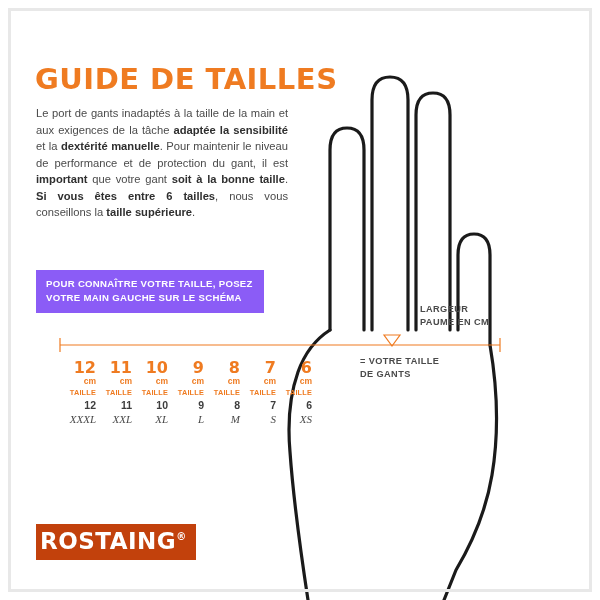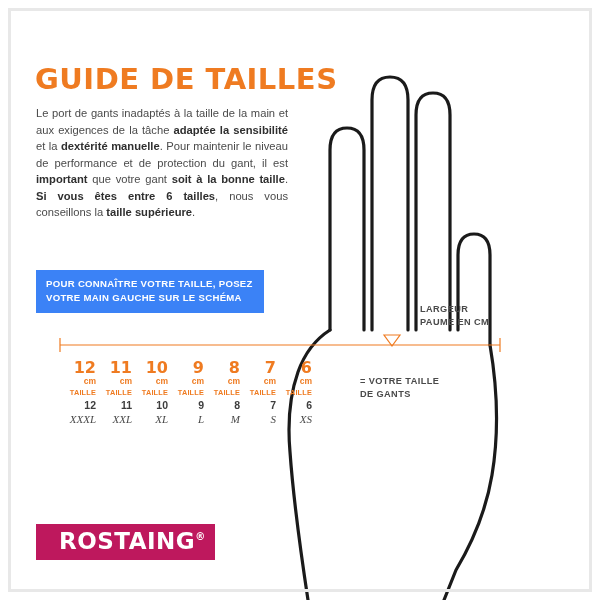--- a/index.html
+++ b/index.html
@@ -57,21 +57,21 @@
     font-weight:bold;
     line-height:18px;
     color:#ef7b21;
   }
 
   
   .callout{
     position:absolute;
     left:36px;top:270px;
     width:228px;
-    background:#3b82f6;
+    background:#8b5cf6;
     color:#ffffff;
     font-size:9.6px;
     font-weight:bold;
     line-height:14px;
     letter-spacing:0.3px;
     padding:7px 10px 8px 10px;
     box-sizing:border-box;
   }
 
   
@@ -132,34 +132,33 @@
     padding-left:48px;
   }
   .annot-taille{
     position:absolute;
     left:360px;top:355px;
     font-size:9.2px;
     font-weight:bold;
     line-height:12.5px;
     color:#4a4a4a;
     letter-spacing:0.4px;
-    margin-top:20px;
   }
 
   
   .logo{
     position:absolute;
     left:36px;top:524px;
-    background:#be185d;
+    background:#c2410c;
     color:#ffffff;
     font-family:"DejaVu Sans", sans-serif;
     font-weight:bold;
     font-size:23px;
     letter-spacing:0.5px;
-    padding:5px 9px 6px 23px;
+    padding:5px 9px 6px 4px;
     line-height:25px;
   }
   .logo .reg{
     font-size:10px;
     vertical-align:super;
     line-height:10px;
   }
 </style>
 </head>
 <body>

